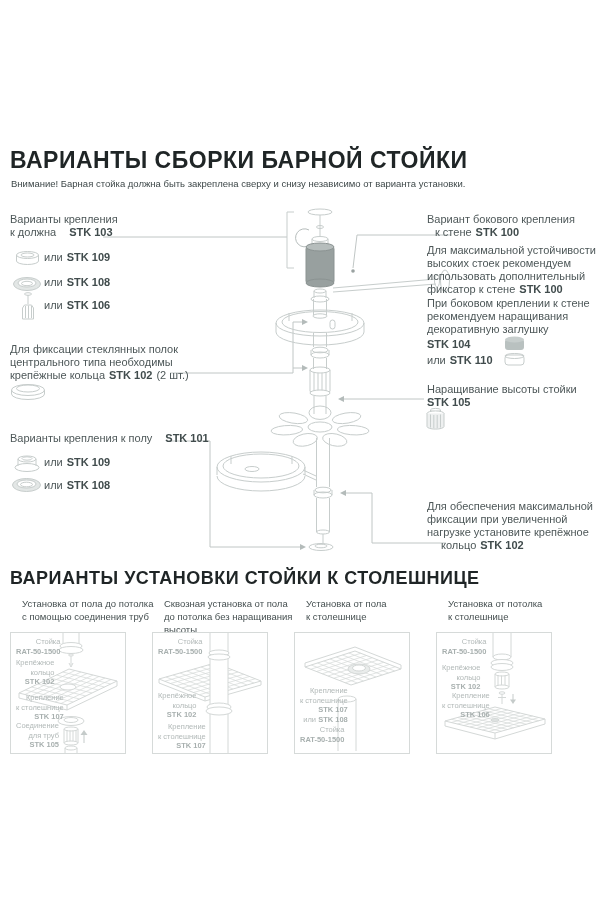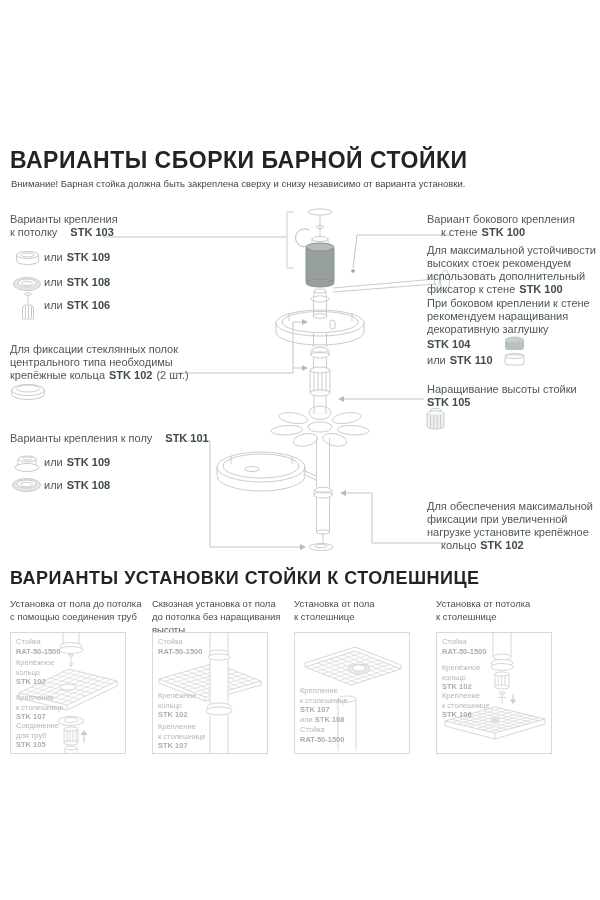--- a/index.html
+++ b/index.html
@@ -6,22 +6,22 @@
   .page{position:relative;width:600px;height:900px;background:#fff;overflow:hidden;
         font-family:"Liberation Sans","DejaVu Sans",sans-serif;padding-left:13px;}
   .title{position:absolute;left:10px;font-weight:bold;color:#1f2526;letter-spacing:.5px;white-space:nowrap;}
   .title1{top:147px;font-size:23px;}
   .title2{top:568px;font-size:18px;}
   .subtitle{position:absolute;left:11px;top:178px;font-size:9.5px;color:#3e4849;}
   .lbl{position:absolute;font-size:11px;line-height:13px;color:#4d5758;white-space:nowrap;}
   .lbl b{color:#414c4d;}
   .gap{margin-left:13px;}
   .sgap{margin-left:4px;}
-  .hdr{position:absolute;font-size:9.5px;line-height:13px;color:#454f50;white-space:nowrap;}
-  .panel{position:absolute;width:114px;height:120px;border:1px solid #d6dad9;background:#fff;}
+  .hdr{position:absolute;font-size:9.5px;line-height:13px;color:#454f50;white-space:nowrap;margin-left:12px;}
+  .panel{position:absolute;width:114px;height:120px;border:1px solid #d6dad9;background:#fff;text-align:right;}
   .panel svg{position:absolute;left:0;top:0;}
   .plbl{position:absolute;font-size:7.5px;line-height:9.5px;color:#b2b9b8;white-space:nowrap;}
   .plbl b{color:#a8b0af;}
   svg{display:block;}
   .artsvg{position:absolute;left:0;top:0;pointer-events:none;}
 </style>
 </head>
 <body>
 
 <div class="page">
@@ -195,21 +195,21 @@
         <path d="M430.5,414.5 v13 M433.8,415 v13 M437.2,415 v13 M440.5,414.5 v13" fill="none"></path>
       </g>
     </g>
   </svg>
 
   <div class="title title1">ВАРИАНТЫ СБОРКИ БАРНОЙ СТОЙКИ</div>
   <div class="subtitle">Внимание! Барная стойка должна быть закреплена сверху и снизу независимо от варианта установки.</div>
 
   <div class="lbl" style="left:10px;top:213px">
     <div><span>Варианты крепления</span></div>
-    <div><span>к потолку</span><b class="gap">STK 103</b></div>
+    <div><span>к должна</span><b class="gap">STK 103</b></div>
   </div>
   <div class="lbl" style="left:44px;top:251px">
     <span>или</span><b class="sgap">STK 109</b>
   </div>
   <div class="lbl" style="left:44px;top:276px">
     <span>или</span><b class="sgap">STK 108</b>
   </div>
   <div class="lbl" style="left:44px;top:299px">
     <span>или</span><b class="sgap">STK 106</b>
   </div>
@@ -225,21 +225,21 @@
   </div>
   <div class="lbl" style="left:44px;top:456px">
     <span>или</span><b class="sgap">STK 109</b>
   </div>
   <div class="lbl" style="left:44px;top:479px">
     <span>или</span><b class="sgap">STK 108</b>
   </div>
 
   <div class="lbl" style="left:427px;top:213px">
     <div><span>Вариант бокового крепления</span></div>
-    <div><span style="margin-left:14px">к стене</span><b class="sgap">STK 100</b></div>
+    <div><span style="margin-left:8px">к стене</span><b class="sgap">STK 100</b></div>
   </div>
 
   <div class="lbl" style="left:427px;top:244px">
     <div><span>Для максимальной устойчивости</span></div>
     <div><span>высоких стоек рекомендуем</span></div>
     <div><span>использовать дополнительный</span></div>
     <div><span>фиксатор к стене</span><b class="sgap">STK 100</b></div>
   </div>
 
   <div class="lbl" style="left:427px;top:297px">

